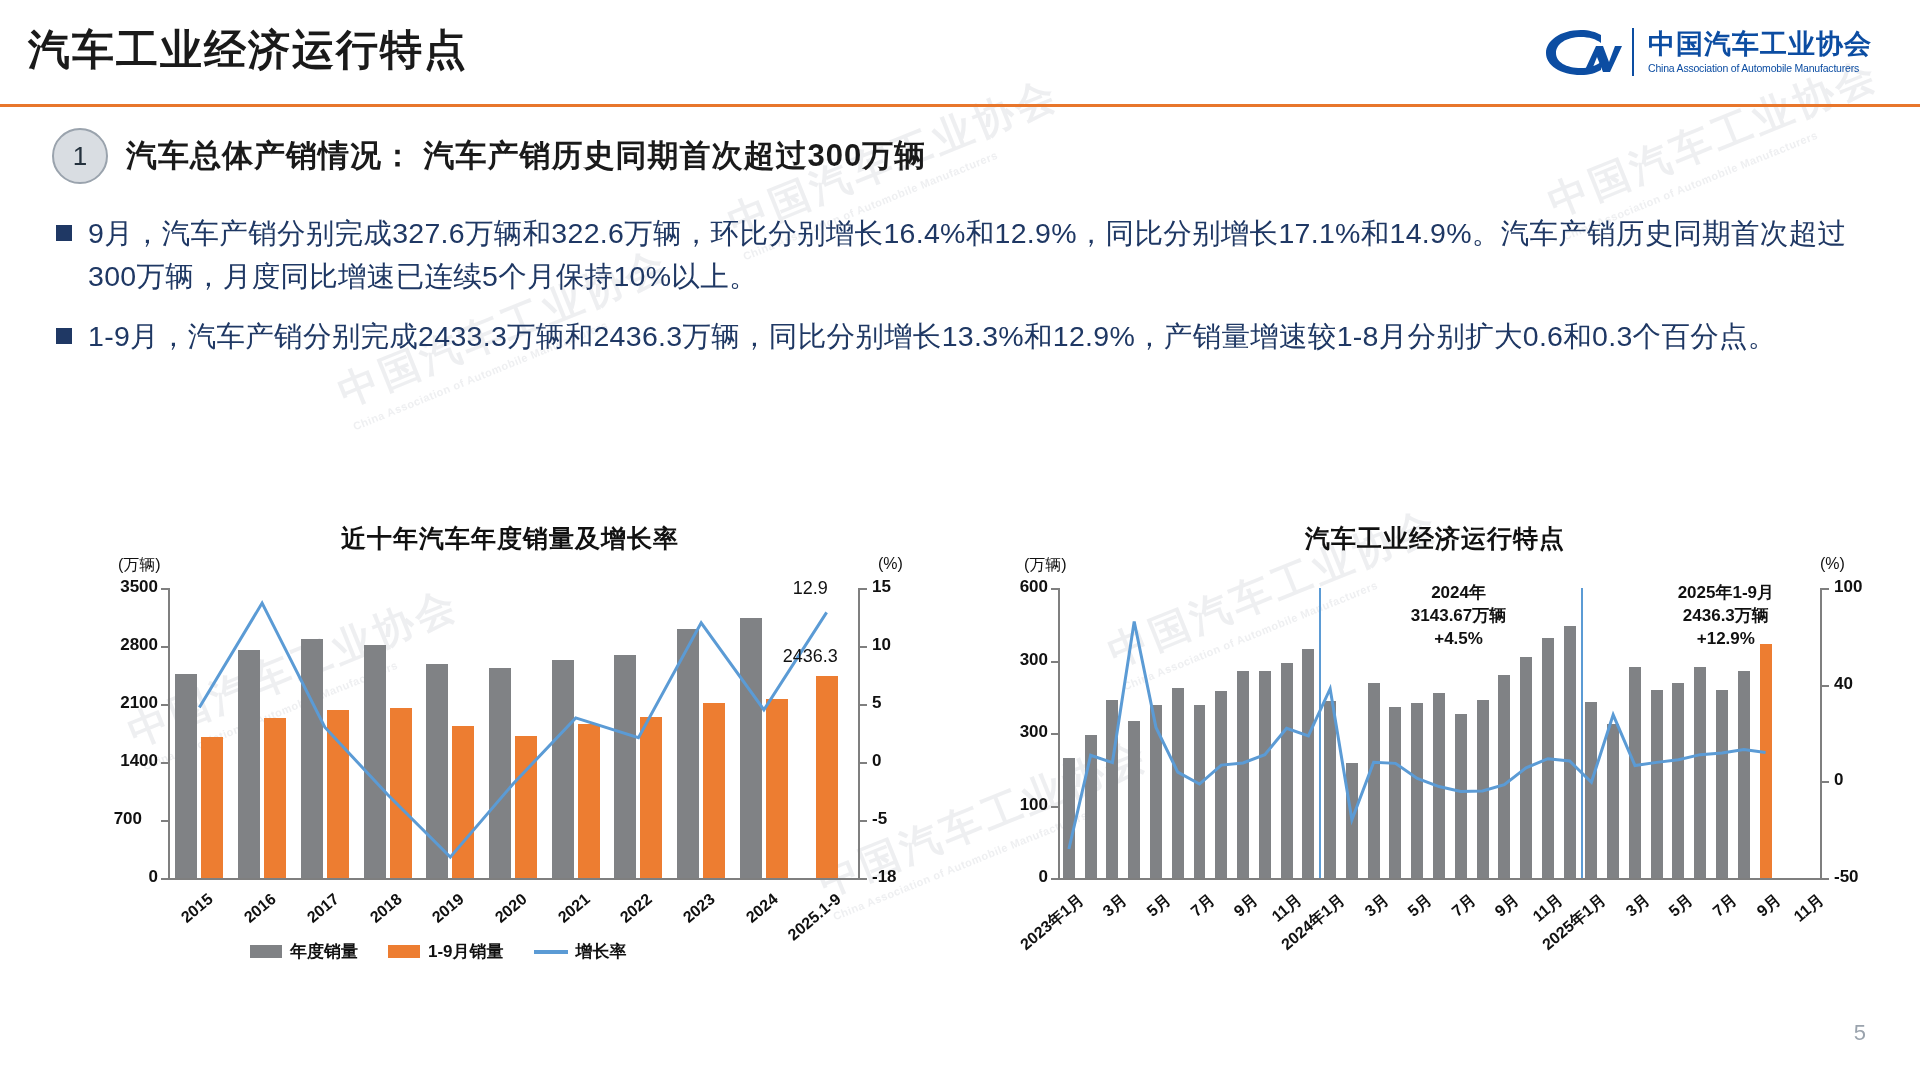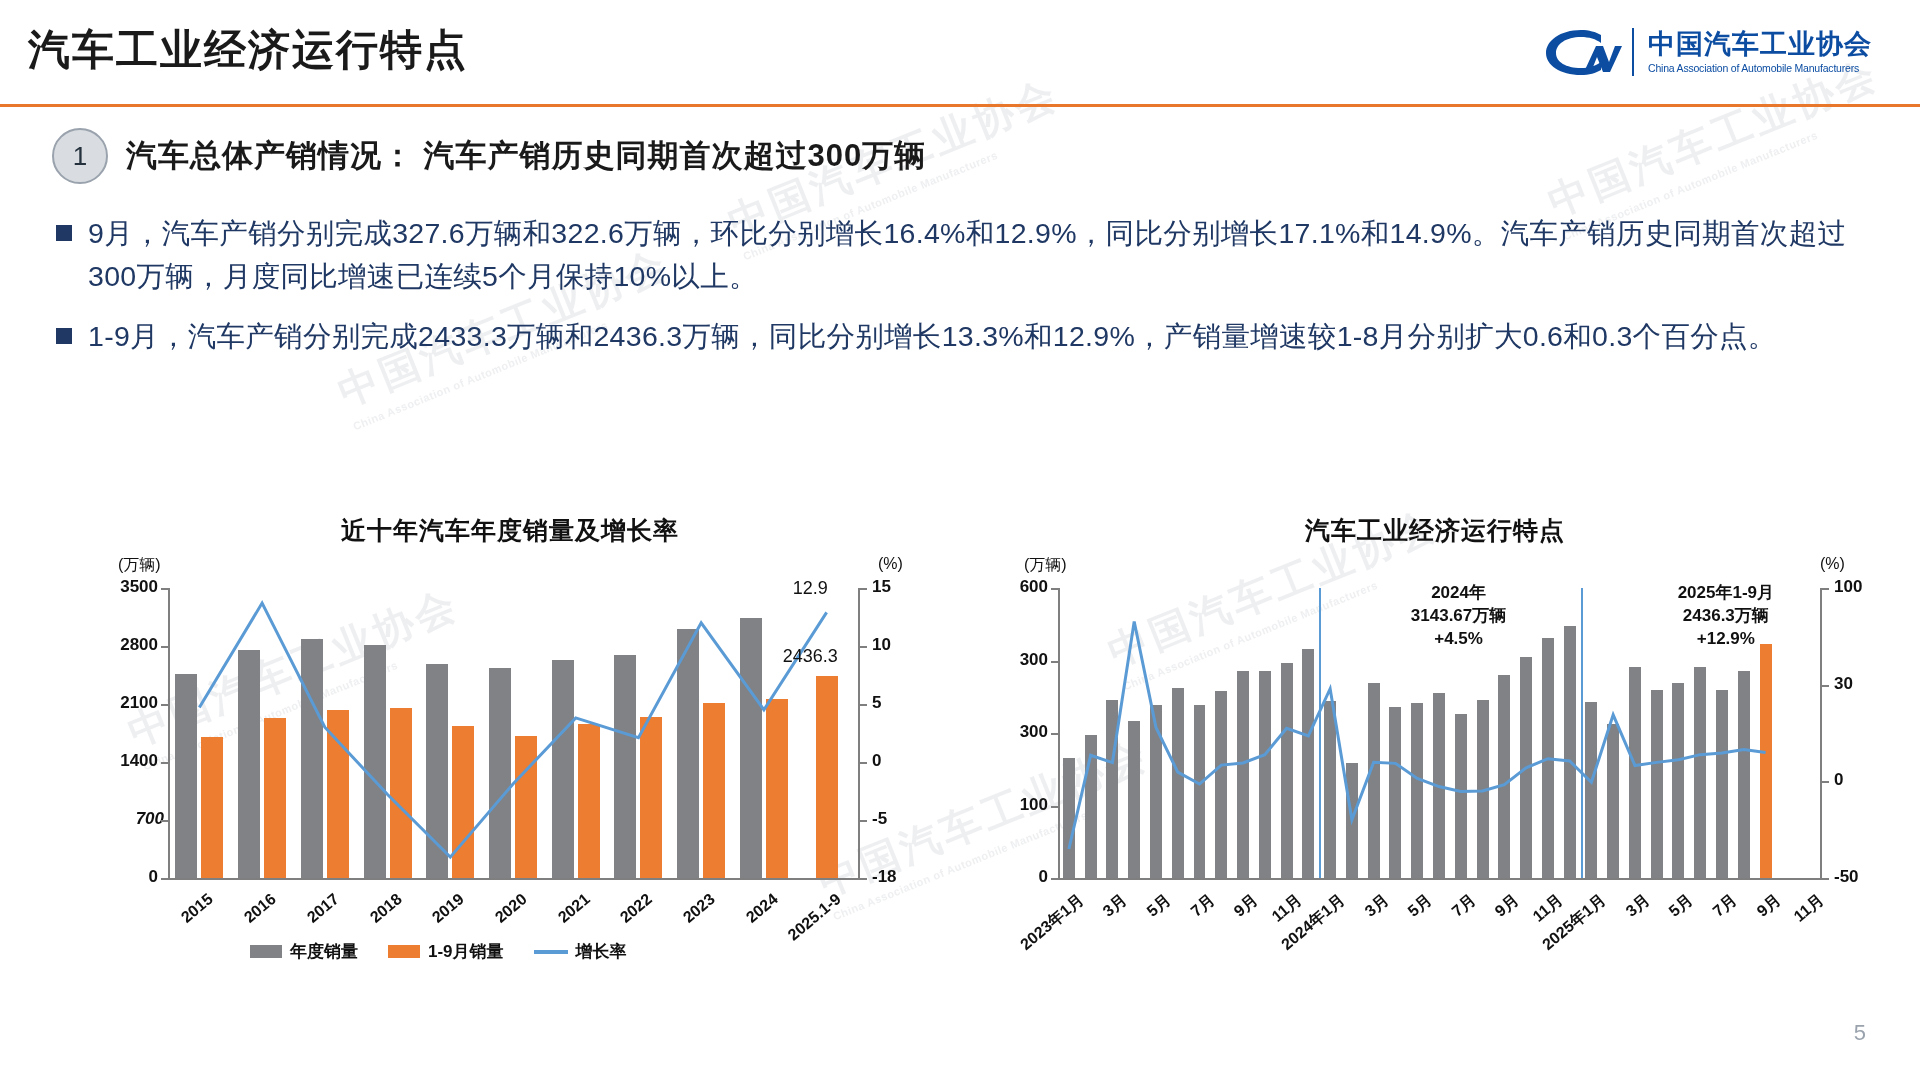--- a/index.html
+++ b/index.html
@@ -41,21 +41,21 @@
   .bullet-mark{
     width:16px;height:16px;background:#1f3864;flex:0 0 auto;margin-top:13px;margin-right:16px;
   }
   .bullet-text{
     font-size:28.5px;color:#1f3864;line-height:1.52;letter-spacing:0.3px;
   }
 
   
   .chart{position:absolute;}
   .chart-title{
-    position:absolute;left:0;right:0;top:4px;text-align:center;
+    position:absolute;left:0;right:0;top:12px;text-align:center;
     font-size:25px;font-weight:bold;color:#111;letter-spacing:1px;
   }
   .axis-unit{position:absolute;font-size:16px;font-weight:normal;color:#111;}
   .plot{position:absolute;}
   .axis-line{position:absolute;background:#7f7f7f;}
   .tick-label{position:absolute;font-size:17px;color:#111;font-weight:bold;}
   .tick-label.right{text-align:left;}
   .tick-label.left{text-align:right;}
   .bar{position:absolute;bottom:0;}
   .bar.grey{background:#808285;}
@@ -143,21 +143,21 @@
   <div class="chart" id="chart-annual" style="left:60px;top:510px;width:900px;height:540px;">
     <div class="chart-title">近十年汽车年度销量及增长率</div>
     <div class="axis-unit" style="left:58px;top:45px;">(万辆)</div>
     <div class="axis-unit" style="left:818px;top:45px;">(%)</div>
     <div class="plot" id="plot-annual" style="left:0;top:0;width:900px;height:540px;">
         <div class="axis-line" style="left:108px;top:78px;width:2px;height:292px;"></div>
         <div class="axis-line" style="left:798px;top:78px;width:2px;height:292px;"></div>
         <div class="axis-line" style="left:108px;top:368px;width:692px;height:2px;"></div>
         <div class="tick-label left" style="left:34px;top:357px;width:64px;">0</div>
         <div class="axis-line" style="left:101px;top:368px;width:7px;height:2px;"></div>
-        <div class="tick-label left" style="left:40px;top:299px;width:64px;font-style:italic;">700</div>
+        <div class="tick-label left" style="left:18px;top:299px;width:64px;">700</div>
         <div class="axis-line" style="left:101px;top:310px;width:7px;height:2px;"></div>
         <div class="tick-label left" style="left:34px;top:241px;width:64px;">1400</div>
         <div class="axis-line" style="left:101px;top:252px;width:7px;height:2px;"></div>
         <div class="tick-label left" style="left:34px;top:183px;width:64px;">2100</div>
         <div class="axis-line" style="left:101px;top:194px;width:7px;height:2px;"></div>
         <div class="tick-label left" style="left:34px;top:125px;width:64px;">2800</div>
         <div class="axis-line" style="left:101px;top:136px;width:7px;height:2px;"></div>
         <div class="tick-label left" style="left:34px;top:67px;width:64px;">3500</div>
         <div class="axis-line" style="left:101px;top:78px;width:7px;height:2px;"></div>
         <div class="tick-label right" style="left:812px;top:357px;width:60px;">-18</div>
@@ -241,21 +241,21 @@
         <div class="tick-label left" style="left:12px;top:212px;width:56px;">300</div>
         <div class="axis-line" style="left:71px;top:223px;width:7px;height:2px;"></div>
         <div class="tick-label left" style="left:12px;top:139.5px;width:56px;">300</div>
         <div class="axis-line" style="left:71px;top:150.5px;width:7px;height:2px;"></div>
         <div class="tick-label left" style="left:12px;top:67px;width:56px;">600</div>
         <div class="axis-line" style="left:71px;top:78px;width:7px;height:2px;"></div>
         <div class="tick-label right" style="left:854px;top:357px;width:60px;">-50</div>
         <div class="axis-line" style="left:842px;top:368px;width:7px;height:2px;"></div>
         <div class="tick-label right" style="left:854px;top:260.33333333333337px;width:60px;">0</div>
         <div class="axis-line" style="left:842px;top:271.33333333333337px;width:7px;height:2px;"></div>
-        <div class="tick-label right" style="left:854px;top:163.66666666666669px;width:60px;">30</div>
+        <div class="tick-label right" style="left:854px;top:163.66666666666669px;width:60px;">40</div>
         <div class="axis-line" style="left:842px;top:174.66666666666669px;width:7px;height:2px;"></div>
         <div class="tick-label right" style="left:854px;top:67px;width:60px;">100</div>
         <div class="axis-line" style="left:842px;top:78px;width:7px;height:2px;"></div>
         <div class="bar grey" style="left:82.89857142857143px;top:248.4475px;width:11.974285714285715px;height:119.55250000000001px;bottom:auto;"></div>
         <div class="xlab" style="left:0.8857142857142861px;top:380px;width:94px;">2023年1月</div>
         <div class="bar grey" style="left:104.67px;top:224.74px;width:11.974285714285715px;height:143.26px;bottom:auto;"></div>
         <div class="bar grey" style="left:126.44142857142859px;top:190.3025px;width:11.974285714285715px;height:177.6975px;bottom:auto;"></div>
         <div class="xlab" style="left:44.428571428571445px;top:380px;width:94px;">3月</div>
         <div class="bar grey" style="left:148.21285714285713px;top:211.47249999999997px;width:11.974285714285715px;height:156.52750000000003px;bottom:auto;"></div>
         <div class="bar grey" style="left:169.98428571428573px;top:195.30500000000004px;width:11.974285714285715px;height:172.69499999999996px;bottom:auto;"></div>

